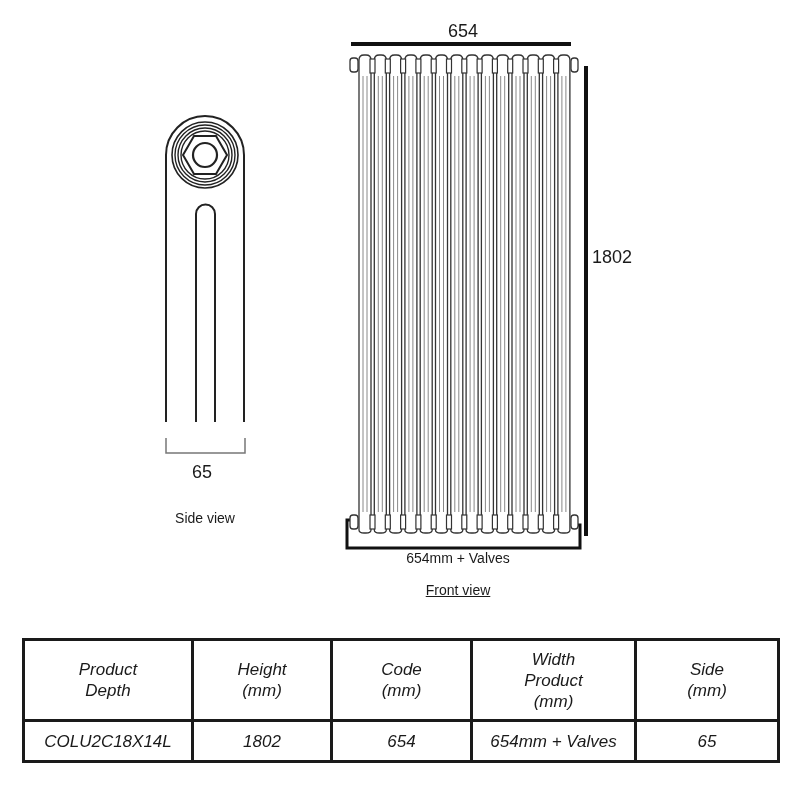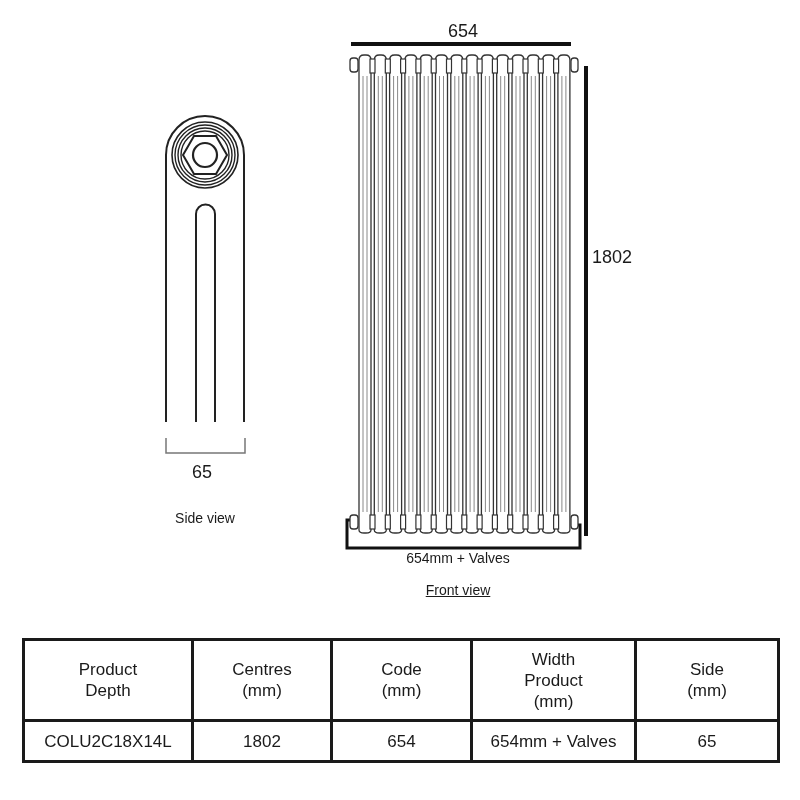--- a/index.html
+++ b/index.html
@@ -3,21 +3,21 @@
 <meta charset="utf-8">
 <style>
   html, body { margin:0; padding:0; background:#ffffff; }
   body { width:800px; height:800px; position:relative; overflow:hidden;
          font-family:"Liberation Sans", "DejaVu Sans", sans-serif; color:#1a1a1a; }
   .abs { position:absolute; }
   .label { position:absolute; font-size:14px; white-space:nowrap; transform:translateX(-50%); }
   .dim-label { font-size:18px; }
   svg.drawing { position:absolute; left:0; top:0; }
   table.spec { position:absolute; left:22px; top:638px; width:755px; border-collapse:collapse;
-               border:3px solid #1a1a1a; table-layout:fixed; }
+               border:3px solid #1a1a1a; table-layout:fixed;font-style:italic; }
   table.spec th, table.spec td { border:3px solid #1a1a1a; text-align:center; vertical-align:middle;
                font-weight:normal; font-size:17px; line-height:21px; padding:0 2px; }
   table.spec th { height:78px; }
   table.spec td { height:38px; }
   .hdr-line { display:block; }
 </style>
 </head>
 <body>
 
 <svg class="drawing" width="800" height="620" viewBox="0 0 800 620">
@@ -173,21 +173,21 @@
       <col style="width:164px">
       <col style="width:143px">
   </colgroup>
   <thead>
     <tr>
       <th>
         <span class="hdr-line">Product</span>
         <span class="hdr-line">Depth</span>
       </th>
       <th>
-        <span class="hdr-line">Centres</span>
+        <span class="hdr-line">Height</span>
         <span class="hdr-line">(mm)</span>
       </th>
       <th>
         <span class="hdr-line">Code</span>
         <span class="hdr-line">(mm)</span>
       </th>
       <th>
         <span class="hdr-line">Width</span>
         <span class="hdr-line">Product</span>
         <span class="hdr-line">(mm)</span>

